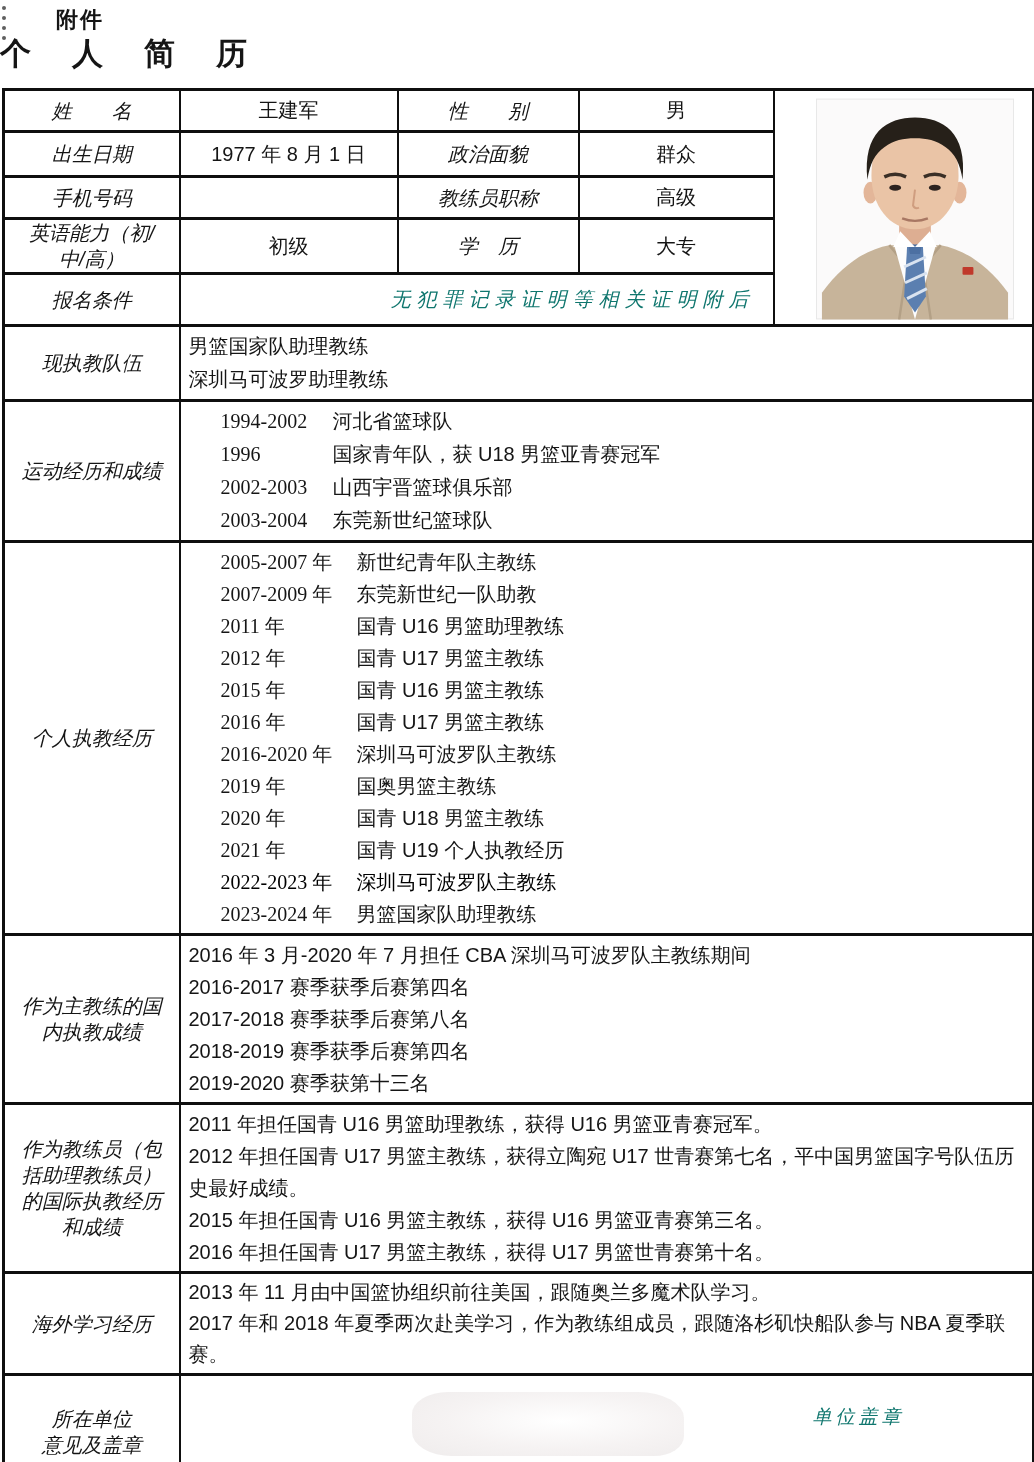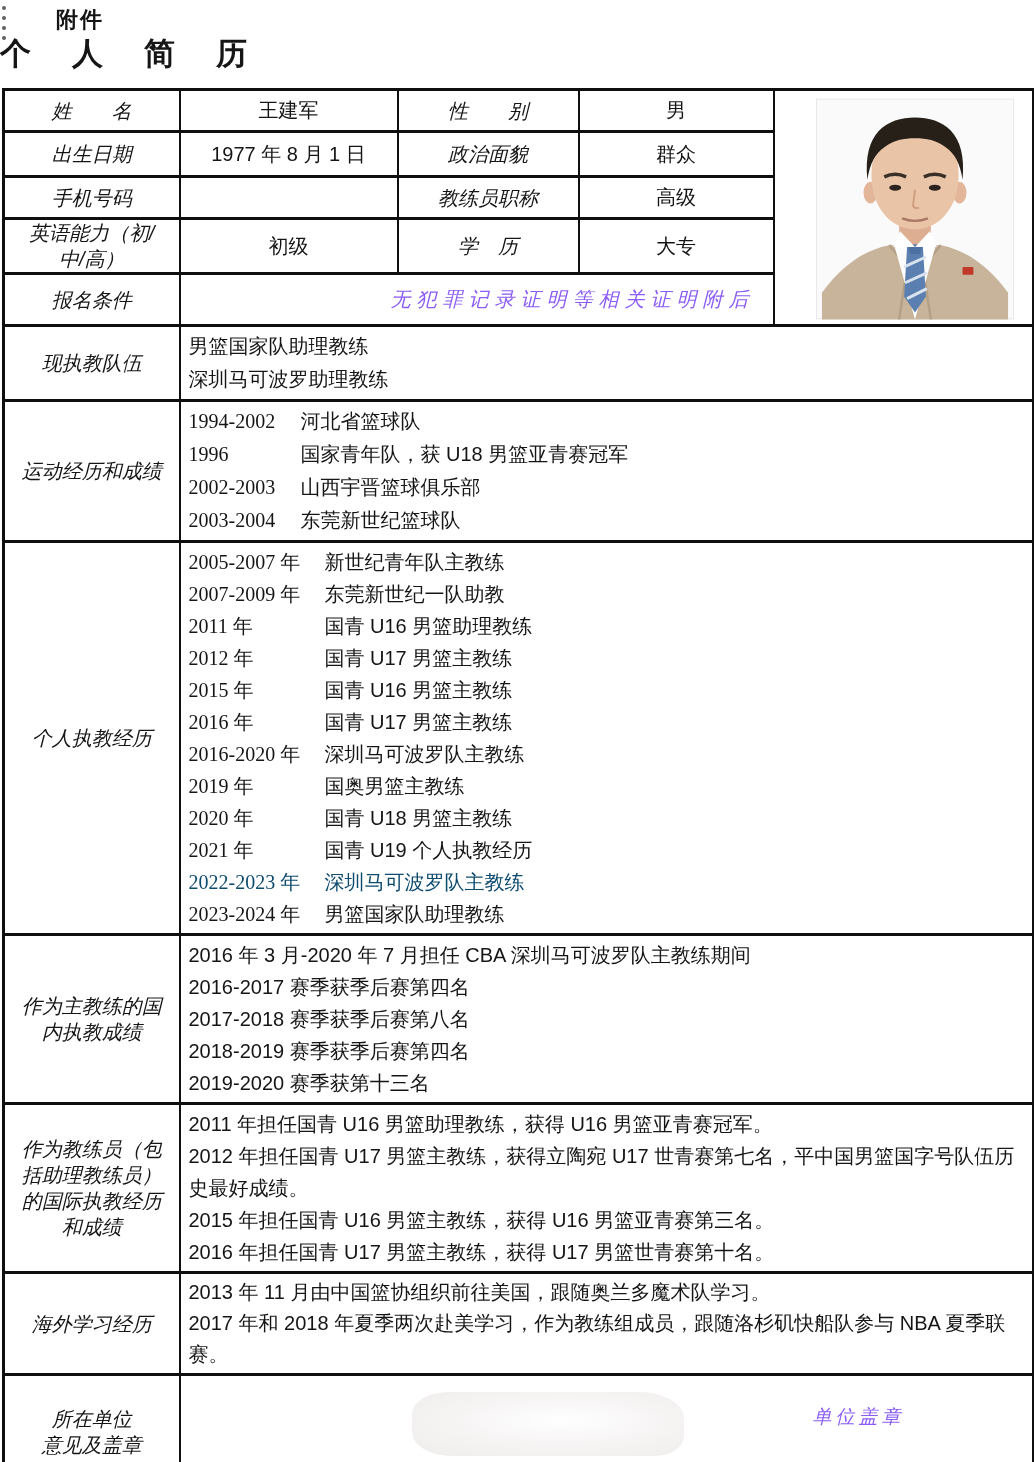--- a/index.html
+++ b/index.html
@@ -27,26 +27,26 @@
     font-size:20px;padding:0;overflow:hidden;
   }
   td.lbl{
     text-align:center;vertical-align:middle;line-height:1.3;
     white-space:pre-line;padding:0 8px;font-style:italic;
   }
   td.val{text-align:center;vertical-align:middle;}
   td.content{vertical-align:top;text-align:left;padding:3px 10px 3px 8px;}
   .line{line-height:31px;}
   .tall .line{line-height:33px;}
-  .entry{display:flex;line-height:32px;}
+  .entry{display:flex;line-height:32px;margin-left:32px;}
   .entry .period{flex:0 0 112px;font-family:"Liberation Serif",serif;}
   .entry.coach .period{flex-basis:136px;}
   .para{line-height:32px;}
-  .muted, .muted .period, .muted .role{color:#0c4a6e;}
-  .kaiti{font-family:"Liberation Serif",serif;font-style:italic;color:#8b5cf6;}
+  .muted, .muted .period, .muted .role{color:#000000;}
+  .kaiti{font-family:"Liberation Serif",serif;font-style:italic;color:#0f766e;}
   .cond-val{text-align:center;padding-left:192px;font-size:20px;letter-spacing:6px;}
   td.photo-cell{position:relative;background:#ffffff;vertical-align:top;}
   .photo{position:absolute;left:41px;top:6px;width:198px;height:224px;display:block;}
   td.unit-cell{position:relative;}
   .stamp-block{position:absolute;left:578px;top:28px;width:200px;text-align:center;}
   .stamp-label{font-size:19px;letter-spacing:4px;}
   .date-row{display:flex;justify-content:space-between;margin-top:30px;padding:0 12px;font-size:19px;}
   .smudge{
     position:absolute;left:412px;top:1392px;width:272px;height:64px;z-index:3;
     background:radial-gradient(ellipse at 55% 45%, #ffffff 0%, #f5f2f2 55%, #eeebeb 100%);

